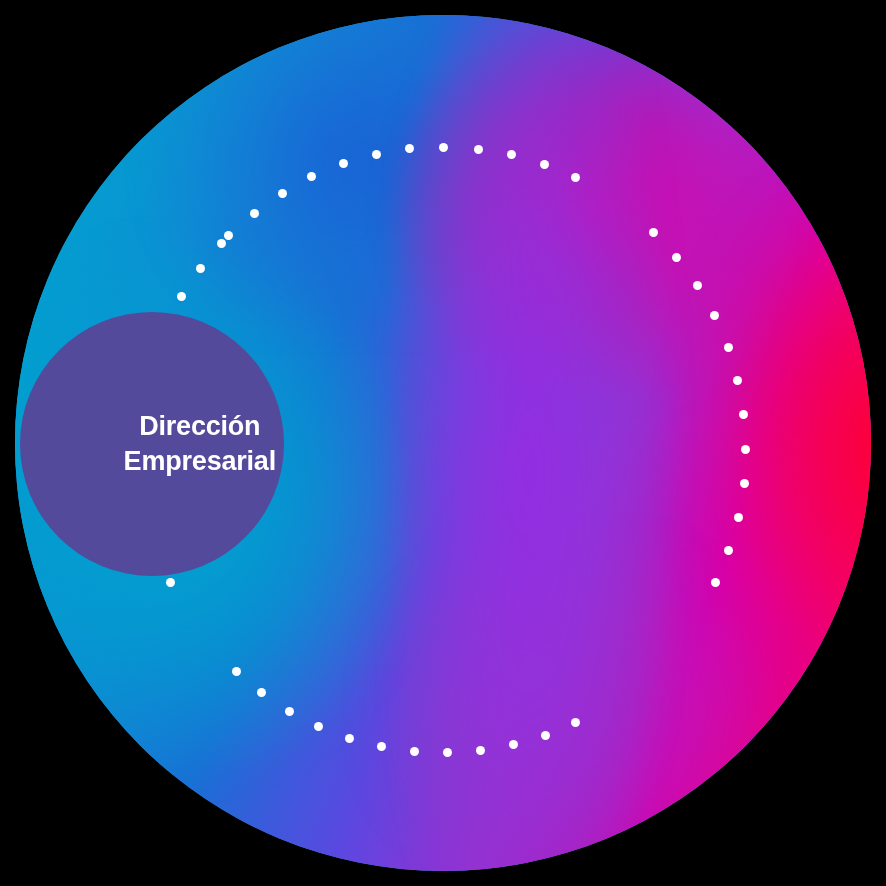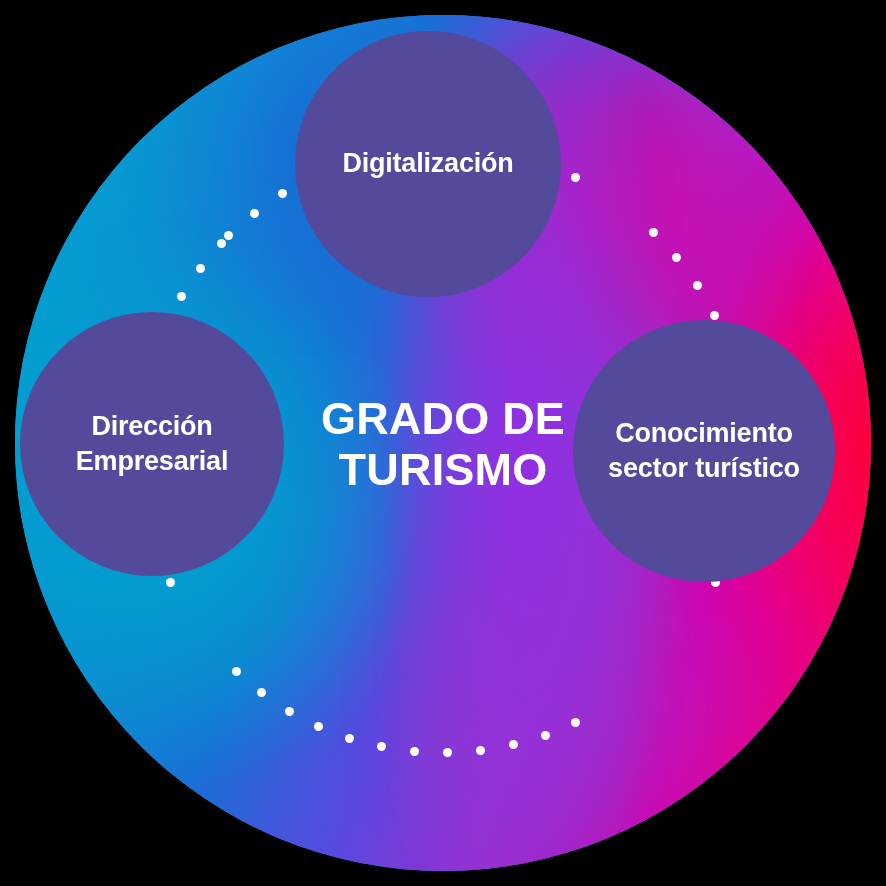--- a/index.html
+++ b/index.html
@@ -163,21 +163,21 @@
   .node-label {
     font-size: 27px;
     font-weight: bold;
     line-height: 1.30;
     letter-spacing: -0.2px;
     white-space: pre-line;
     padding: 0 8px;
   }
 
   #node-top    { left: 295px; top: 31px;  width: 266px; height: 266px; }
-  #node-left   { left: 20px;  top: 312px; width: 264px; height: 264px; }
+  #node-left   { left: 20px;  top: 312px; width: 264px; height: 264px; justify-content: flex-end; }
   #node-right  { left: 573px; top: 320px; width: 262px; height: 262px; }
   #node-bottom { left: 297px; top: 617px; width: 263px; height: 263px; }
 
   
   .center-title {
     position: absolute;
     left: 263px;
     top: 375px;
     width: 360px;
     height: 140px;
@@ -254,31 +254,22 @@
       <div class="dot" style="left: 140.038px; top: 454.807px; background: rgb(255, 255, 255);"></div>
       <div class="dot" style="left: 141.327px; top: 421.677px; background: rgb(255, 255, 255);"></div>
       <div class="dot" style="left: 146.227px; top: 388.885px; background: rgb(255, 255, 255);"></div>
       <div class="dot" style="left: 154.682px; top: 356.825px; background: rgb(255, 255, 255);"></div>
       <div class="dot" style="left: 166.588px; top: 325.881px; background: rgb(255, 255, 255);"></div>
       <div class="dot" style="left: 181.804px; top: 296.423px; background: rgb(255, 255, 255);"></div>
       <div class="dot" style="left: 200.148px; top: 268.804px; background: rgb(255, 255, 255);"></div>
       <div class="dot" style="left: 221.4px; top: 243.354px; background: rgb(255, 255, 255);"></div>
     </div>
 
-  <div class="center-title">GRADO DE
-TURISMO</div>
-
-  <div class="node" id="node-top">
-    <span class="node-label">Digitalización</span>
-  </div>
+
 
   <div class="node" id="node-left">
     <span class="node-label">Dirección
 Empresarial</span>
   </div>
 
-  <div class="node" id="node-right">
-    <span class="node-label">Conocimiento
-sector turístico</span>
-  </div>
 
 
 </div>
 
 </body></html>

